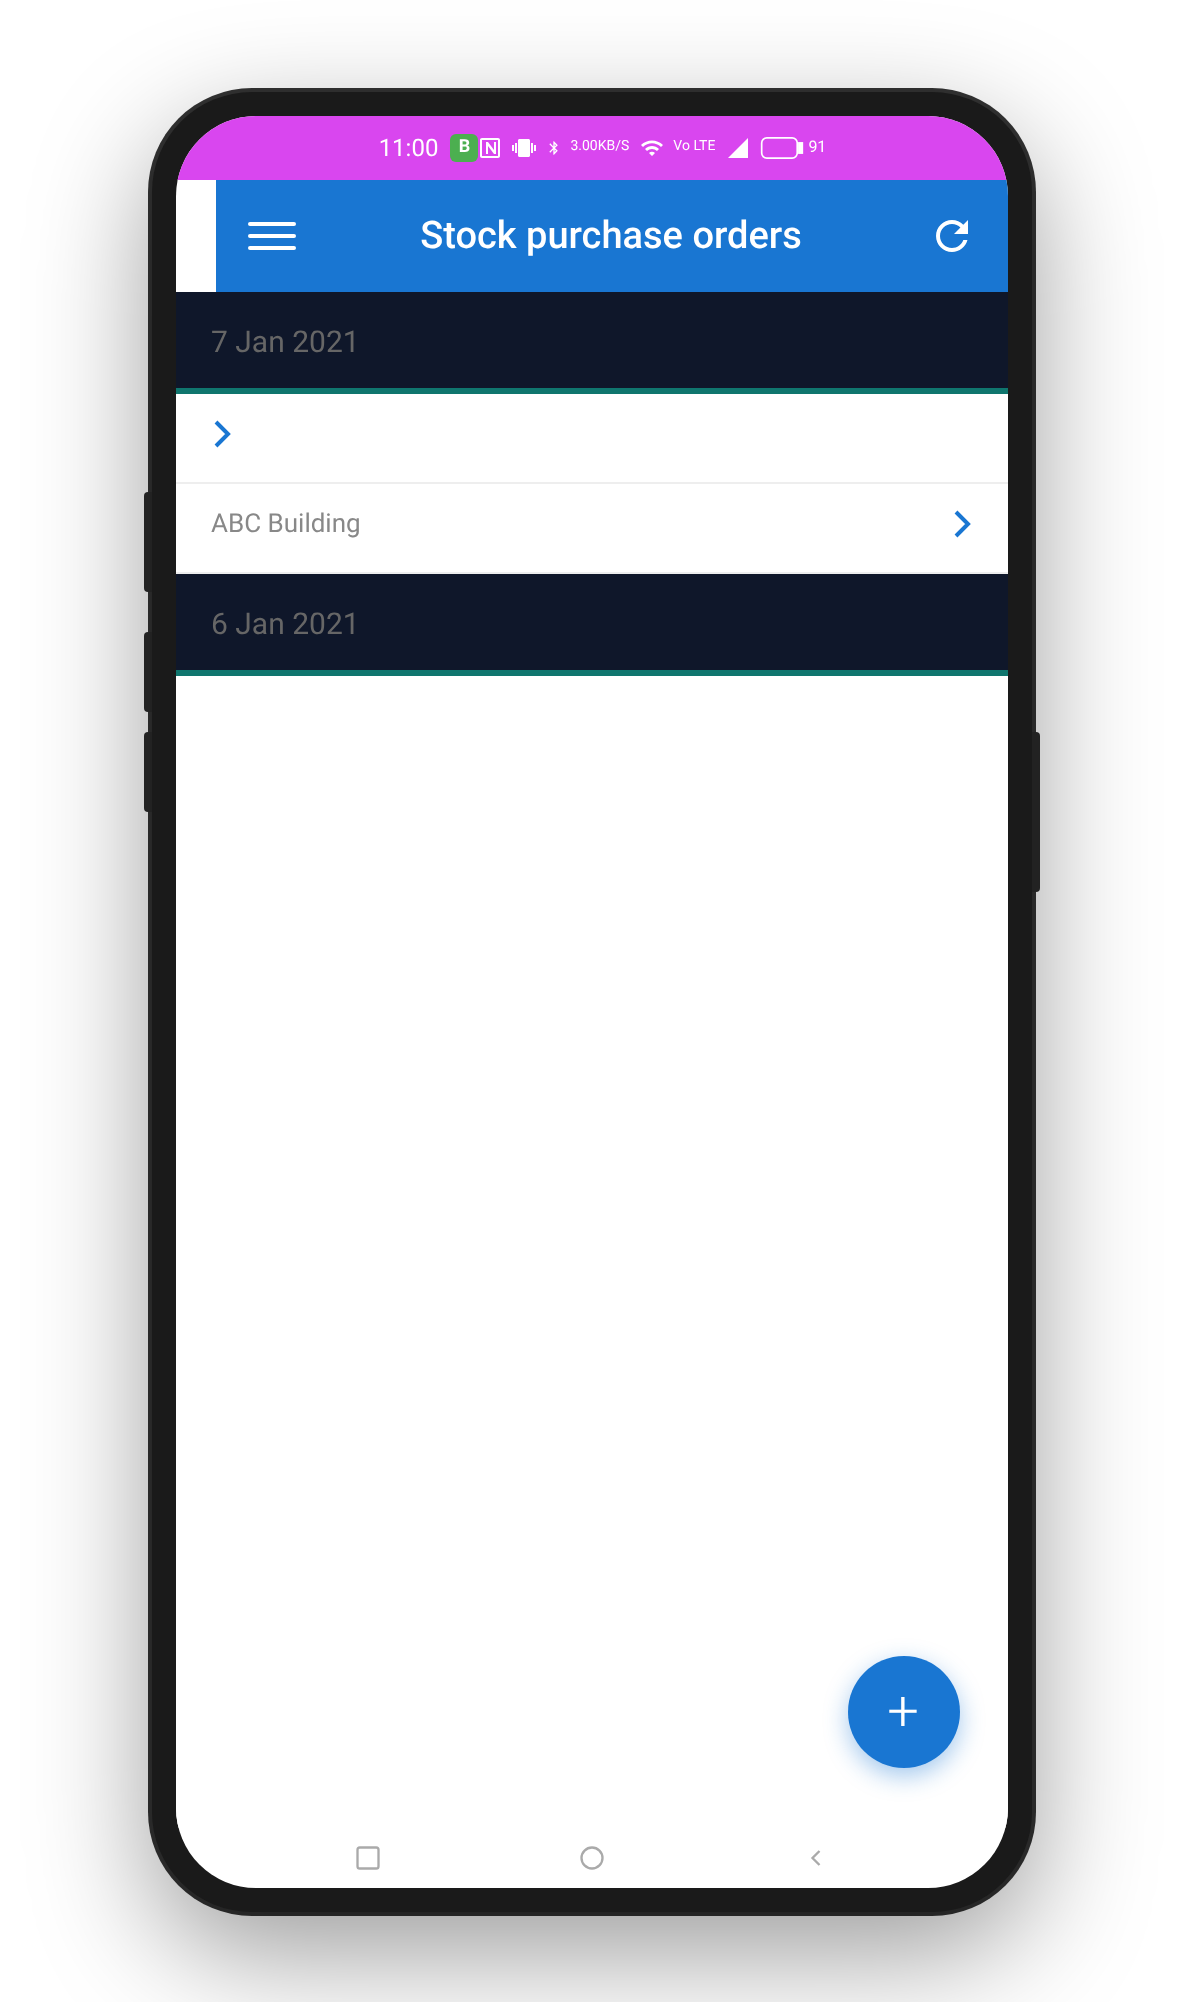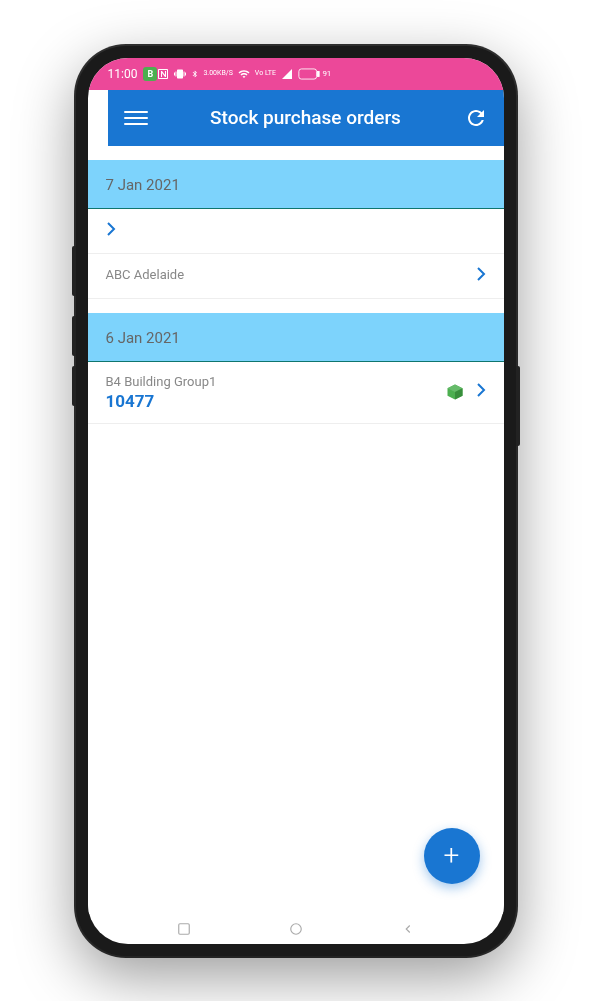--- a/index.html
+++ b/index.html
@@ -65,23 +65,23 @@
     .screen {
       width: 100%;
       height: 100%;
       background: #fff;
       border-radius: 40px;
       overflow: hidden;
       position: relative;
     }
     .status-bar {
       height: 32px;
-      background: #ec4899;
-      display: flex;
-      justify-content: flex-start;
+      background: #d946ef;
+      display: flex;
+      justify-content: center;
       align-items: center;
       padding: 0 20px;
       color: #fff;
       font-size: 12px;
     }
     .status-left {
       display: flex;
       align-items: center;
       gap: 6px;
     }
@@ -135,26 +135,25 @@
       width: 24px;
       height: 24px;
       cursor: pointer;
     }
     .content {
       height: calc(100% - 88px - 30px);
       overflow-y: auto;
       background: #fff;
     }
     .date-header {
-      background: #7dd3fc;
+      background: #0f172a;
       padding: 16px 18px 14px;
       color: #666;
       font-size: 15px;
-      border-bottom: 1px solid #0f766e;
-      margin-top: 14px;
+      border-bottom: 3px solid #0f766e;
     }
     .order-item {
       display: flex;
       align-items: center;
       padding: 12px 18px;
       border-bottom: 1px solid #eee;
       cursor: pointer;
     }
     .order-info {
       flex: 1;
@@ -301,46 +300,30 @@
           <div class="order-item">
       <div class="order-icons">
 
         <span><svg class="chevron" viewBox="0 0 10 16" fill="none" stroke="#1976d2" stroke-width="2">
                   <polyline points="2 2 8 8 2 14"></polyline>
                 </svg></span>
       </div>
     </div>
           <div class="order-item">
       <div class="order-info">
-        <div class="order-customer">ABC Adelaide</div>
+        <div class="order-customer">ABC Building</div>
       </div>
       <div class="order-icons">
 
         <span><svg class="chevron" viewBox="0 0 10 16" fill="none" stroke="#1976d2" stroke-width="2">
                   <polyline points="2 2 8 8 2 14"></polyline>
                 </svg></span>
       </div>
     </div>
           <div class="date-header">6 Jan 2021</div>
-          <div class="order-item">
-      <div class="order-info">
-        <div class="order-customer">B4 Building Group1</div>
-        <div class="order-number">10477</div>
-      </div>
-      <div class="order-icons">
-        <svg class="box-icon" viewBox="0 0 24 24">
-                <path fill="#4caf50" d="M12 2L2 7v10l10 5 10-5V7L12 2z"></path>
-                <path fill="#66bb6a" d="M12 2L2 7l10 5 10-5-10-5z"></path>
-                <path fill="#388e3c" d="M12 12v10l10-5V7l-10 5z"></path>
-              </svg>
-        <span><svg class="chevron" viewBox="0 0 10 16" fill="none" stroke="#1976d2" stroke-width="2">
-                  <polyline points="2 2 8 8 2 14"></polyline>
-                </svg></span>
-      </div>
-    </div>
         </div>
     </div>
 
     <div class="fab">
       <span class="fab-plus">+</span>
     </div>
 
     <div class="nav-bar">
       <div class="nav-item">
         <svg width="14" height="14" viewBox="0 0 24 24" fill="none" stroke="#aaa" stroke-width="2">

